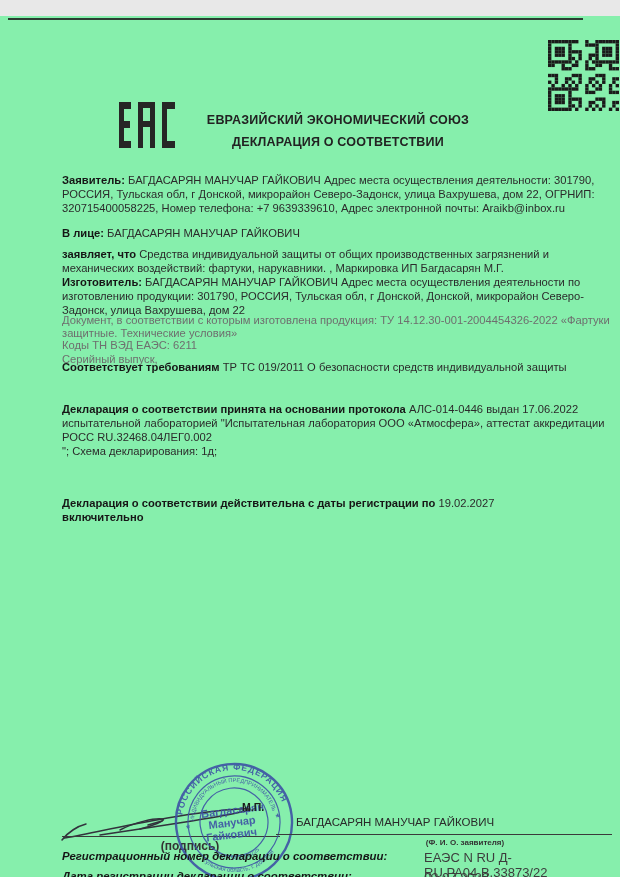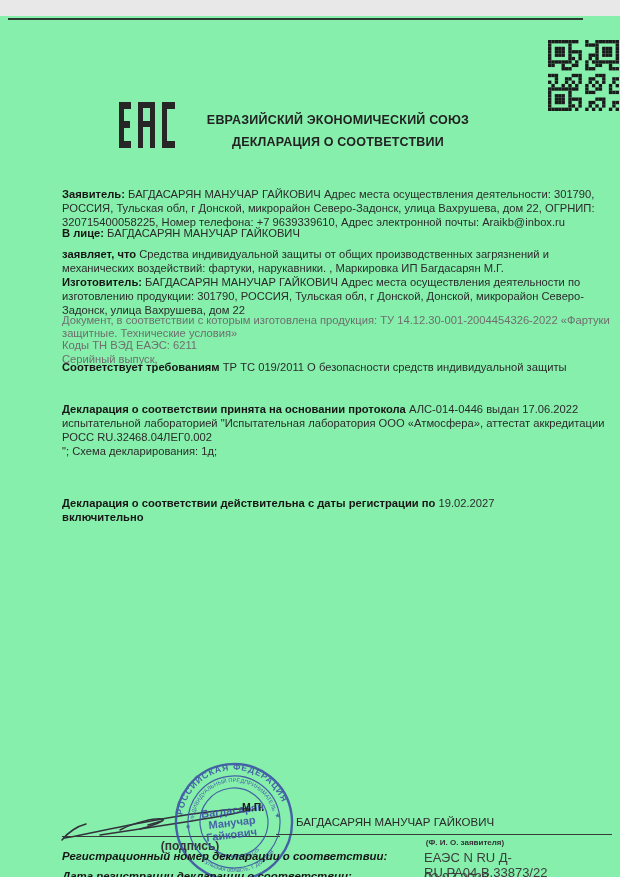--- a/index.html
+++ b/index.html
@@ -266,21 +266,21 @@
         <rect class="m" x="50.71" y="67.62" width="3.38" height="3.38"></rect>
         <rect class="m" x="60.86" y="67.62" width="3.38" height="3.38"></rect>
         <rect class="m" x="67.62" y="67.62" width="3.38" height="3.38"></rect>
       </svg></div>
 
   <div class="hdr">
     <div class="l1">ЕВРАЗИЙСКИЙ ЭКОНОМИЧЕСКИЙ СОЮЗ</div>
     <div class="l2">ДЕКЛАРАЦИЯ О СООТВЕТСТВИИ</div>
   </div>
 
-  <p class="para" style="top:160px"><b>Заявитель:</b><span> БАГДАСАРЯН МАНУЧАР ГАЙКОВИЧ Адрес места осуществления деятельности: 301790, РОССИЯ, Тульская обл, г Донской, микрорайон Северо-Задонск, улица Вахрушева, дом 22, ОГРНИП: 320715400058225, Номер телефона: +7 9639339610, Адрес электронной почты: Araikb@inbox.ru</span></p>
+  <p class="para" style="top:146px"><b>Заявитель:</b><span> БАГДАСАРЯН МАНУЧАР ГАЙКОВИЧ Адрес места осуществления деятельности: 301790, РОССИЯ, Тульская обл, г Донской, микрорайон Северо-Задонск, улица Вахрушева, дом 22, ОГРНИП: 320715400058225, Номер телефона: +7 9639339610, Адрес электронной почты: Araikb@inbox.ru</span></p>
 
   <p class="para" style="top:199px"><b>В лице:</b><span> БАГДАСАРЯН МАНУЧАР ГАЙКОВИЧ</span></p>
 
   <p class="para" style="top:220px"><b>заявляет, что</b><span>  Средства индивидуальной защиты от общих производственных загрязнений и механических воздействий: фартуки, нарукавники. , Маркировка ИП Багдасарян М.Г.</span></p>
 
   <p class="para" style="top:248px"><b>Изготовитель:</b><span> БАГДАСАРЯН МАНУЧАР ГАЙКОВИЧ Адрес места осуществления деятельности по изготовлению продукции: 301790, РОССИЯ, Тульская обл, г Донской, Донской, микрорайон Северо-Задонск, улица Вахрушева, дом 22</span></p>
 
   <p class="para faded" style="top:287px">Документ, в соответствии с которым изготовлена продукция: ТУ 14.12.30-001-2004454326-2022 «Фартуки защитные. Технические условия»</p>
   <p class="para faded" style="top:312px">Коды ТН ВЭД ЕАЭС: 6211</p>
   <p class="para faded" style="top:326px">Серийный выпуск,</p>

